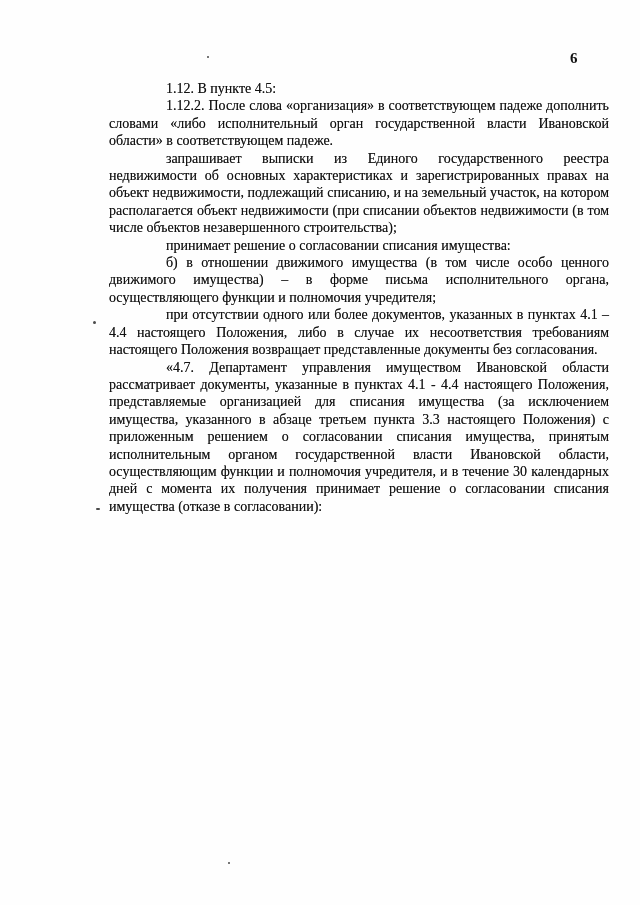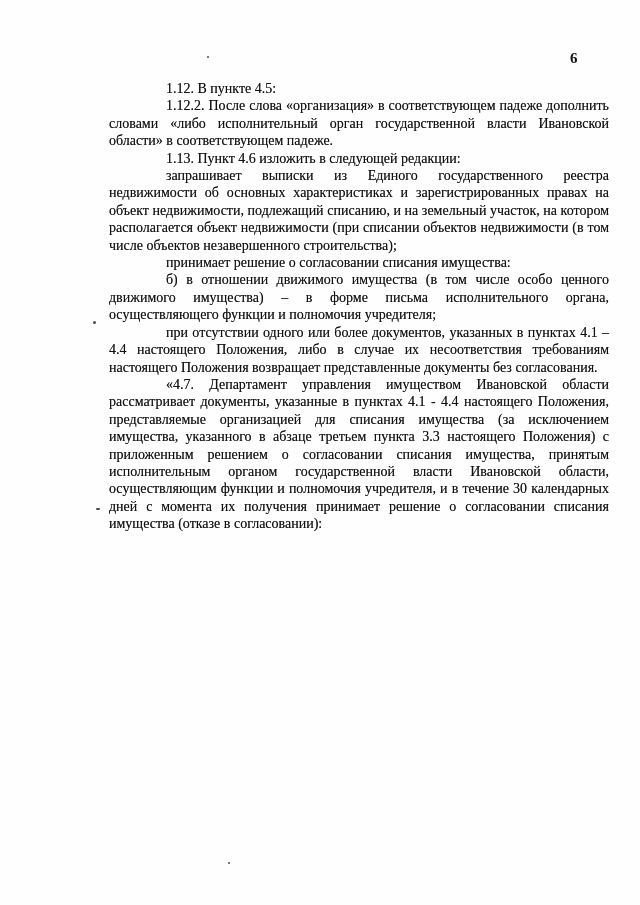--- a/index.html
+++ b/index.html
@@ -54,21 +54,20 @@
 </head>
 <body>
 
 <div class="sheet">
 
   <div class="page-number">6</div>
 
   <div class="content">
     <p>1.12. В пункте 4.5:</p>
     <p>1.12.2. После слова «организация» в соответствующем падеже дополнить словами «либо исполнительный орган государственной власти Ивановской области» в соответствующем падеже.</p>
-    <p>1.13. Пункт 4.6 изложить в следующей редакции:</p>
     <p>запрашивает выписки из Единого государственного реестра недвижимости об основных характеристиках и зарегистрированных правах на объект недвижимости, подлежащий списанию, и на земельный участок, на котором располагается объект недвижимости (при списании объектов недвижимости (в том числе объектов незавершенного строительства);</p>
     <p>принимает решение о согласовании списания имущества:</p>
     <p>б) в отношении движимого имущества (в том числе особо ценного движимого имущества) – в форме письма исполнительного органа, осуществляющего функции и полномочия учредителя;</p>
     <p>при отсутствии одного или более документов, указанных в пунктах 4.1 – 4.4 настоящего Положения, либо в случае их несоответствия требованиям настоящего Положения возвращает представленные документы без согласования.</p>
     <p>«4.7. Департамент управления имуществом Ивановской области рассматривает документы, указанные в пунктах 4.1 - 4.4 настоящего Положения, представляемые организацией для списания имущества (за исключением имущества, указанного в абзаце третьем пункта 3.3 настоящего Положения) с приложенным решением о согласовании списания имущества, принятым исполнительным органом государственной власти Ивановской области, осуществляющим функции и полномочия учредителя, и в течение 30 календарных дней с момента их получения принимает решение о согласовании списания имущества (отказе в согласовании):</p>
   </div>
 
   <div class="speck s1"></div>
   <div class="speck s2"></div>
   <div class="speck s3"></div>

